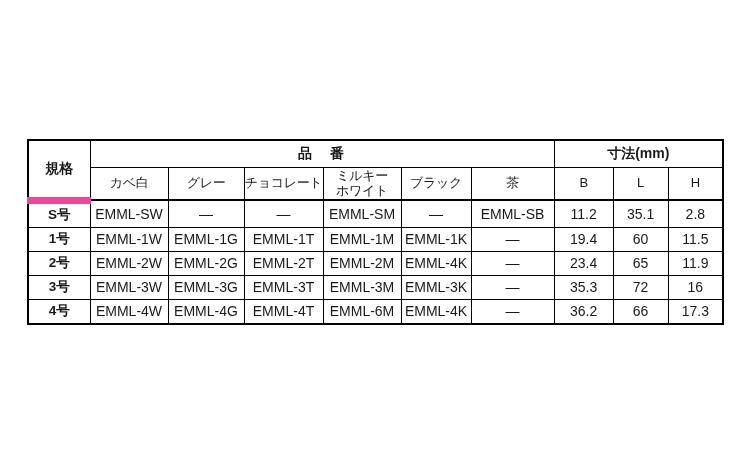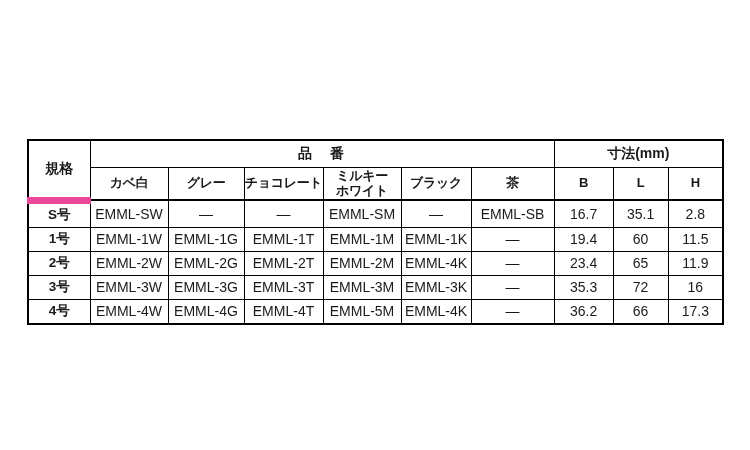--- a/index.html
+++ b/index.html
@@ -38,21 +38,21 @@
     border: 2px solid #000000;
   }
   table.spec-table tr.head-top th {
     height: 26px;
     font-size: 14px;
     font-weight: bold;
   }
   table.spec-table tr.head-colors th {
     height: 31px;
     font-size: 13px;
-    font-weight: bold;
+    font-weight: normal;
     letter-spacing: -0.3px;
     line-height: 1.15;
     white-space: pre-line;
     border-bottom: 2px solid #000000;
   }
   table.spec-table th.spec-head {
     font-size: 14px;
     font-weight: bold;
     border-bottom: 7px solid #ec4899;
   }
@@ -113,21 +113,21 @@
     </thead>
     <tbody>
       <tr class="data-row">
         <td class="size-cell">S号</td>
         <td>EMML-SW</td>
         <td>—</td>
         <td>—</td>
         <td>EMML-SM</td>
         <td>—</td>
         <td>EMML-SB</td>
-        <td>16.7</td>
+        <td>11.2</td>
         <td>35.1</td>
         <td>2.8</td>
       </tr>
       <tr class="data-row">
         <td class="size-cell">1号</td>
         <td>EMML-1W</td>
         <td>EMML-1G</td>
         <td>EMML-1T</td>
         <td>EMML-1M</td>
         <td>EMML-1K</td>
@@ -158,21 +158,21 @@
         <td>—</td>
         <td>35.3</td>
         <td>72</td>
         <td>16</td>
       </tr>
       <tr class="data-row">
         <td class="size-cell">4号</td>
         <td>EMML-4W</td>
         <td>EMML-4G</td>
         <td>EMML-4T</td>
-        <td>EMML-5M</td>
+        <td>EMML-6M</td>
         <td>EMML-4K</td>
         <td>—</td>
         <td>36.2</td>
         <td>66</td>
         <td>17.3</td>
       </tr>
     </tbody>
   </table>
 </div>
 

